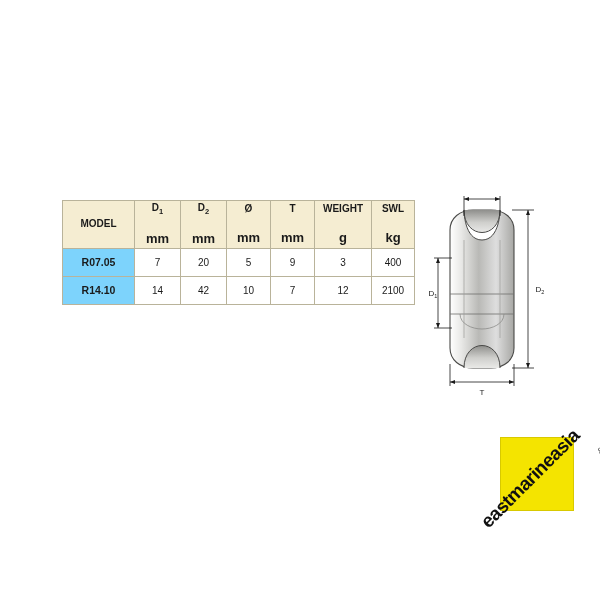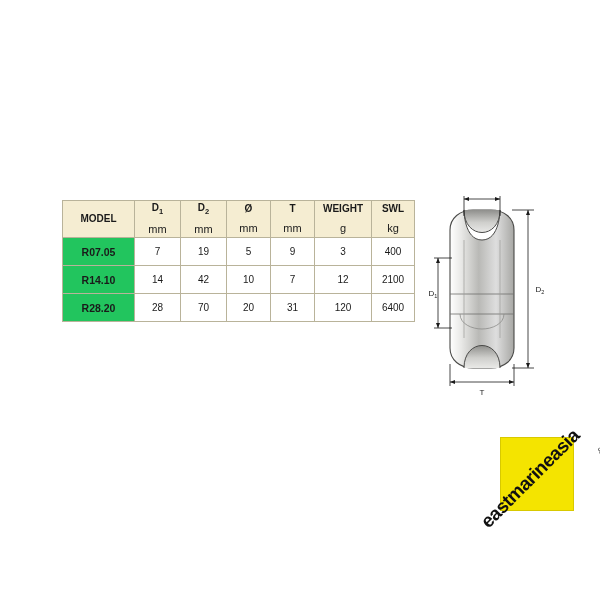--- a/index.html
+++ b/index.html
@@ -48,30 +48,30 @@
     background: #f5edd2;
     font-weight: bold;
     line-height: 1.05;
     font-size: 10px;
     padding-top: 2px;
     padding-bottom: 2px;
     height: 30px;
   }
   table.spec thead th .unit {
     display: block;
-    font-weight: normal;
-    font-size: 11px;
-    margin-top: 8px;
+    font-weight: bold;
+    font-size: 13px;
+    margin-top: 16px;
   }
   table.spec thead th .sub {
     font-size: 7.5px;
     vertical-align: sub;
   }
   table.spec tbody td.model {
-    background: #22c55e;
+    background: #7dd3fc;
     font-weight: bold;
     font-size: 10.5px;
     margin-top: 8px;
   }
   table.spec tbody td.val {
     background: #ffffff;
   }
 
   
   col.c-model { width: 72px; }
@@ -174,43 +174,34 @@
           <th>
             <span>SWL</span>
             <span class="unit">kg</span>
           </th>
         </tr>
       </thead>
       <tbody>
         <tr>
           <td class="model">R07.05</td>
           <td class="val">7</td>
-          <td class="val">19</td>
+          <td class="val">20</td>
           <td class="val">5</td>
           <td class="val">9</td>
           <td class="val">3</td>
           <td class="val">400</td>
         </tr>
         <tr>
           <td class="model">R14.10</td>
           <td class="val">14</td>
           <td class="val">42</td>
           <td class="val">10</td>
           <td class="val">7</td>
           <td class="val">12</td>
           <td class="val">2100</td>
-        </tr>
-        <tr>
-          <td class="model">R28.20</td>
-          <td class="val">28</td>
-          <td class="val">70</td>
-          <td class="val">20</td>
-          <td class="val">31</td>
-          <td class="val">120</td>
-          <td class="val">6400</td>
         </tr>
       </tbody>
     </table>
   </div>
 
   <div id="drawing">
     <svg width="140" height="200" viewBox="0 0 140 200" xmlns="http://www.w3.org/2000/svg">
       <defs>
         <linearGradient id="metalH" x1="0" y1="0" x2="1" y2="0">
           <stop offset="0%" stop-color="#ffffff"></stop>

